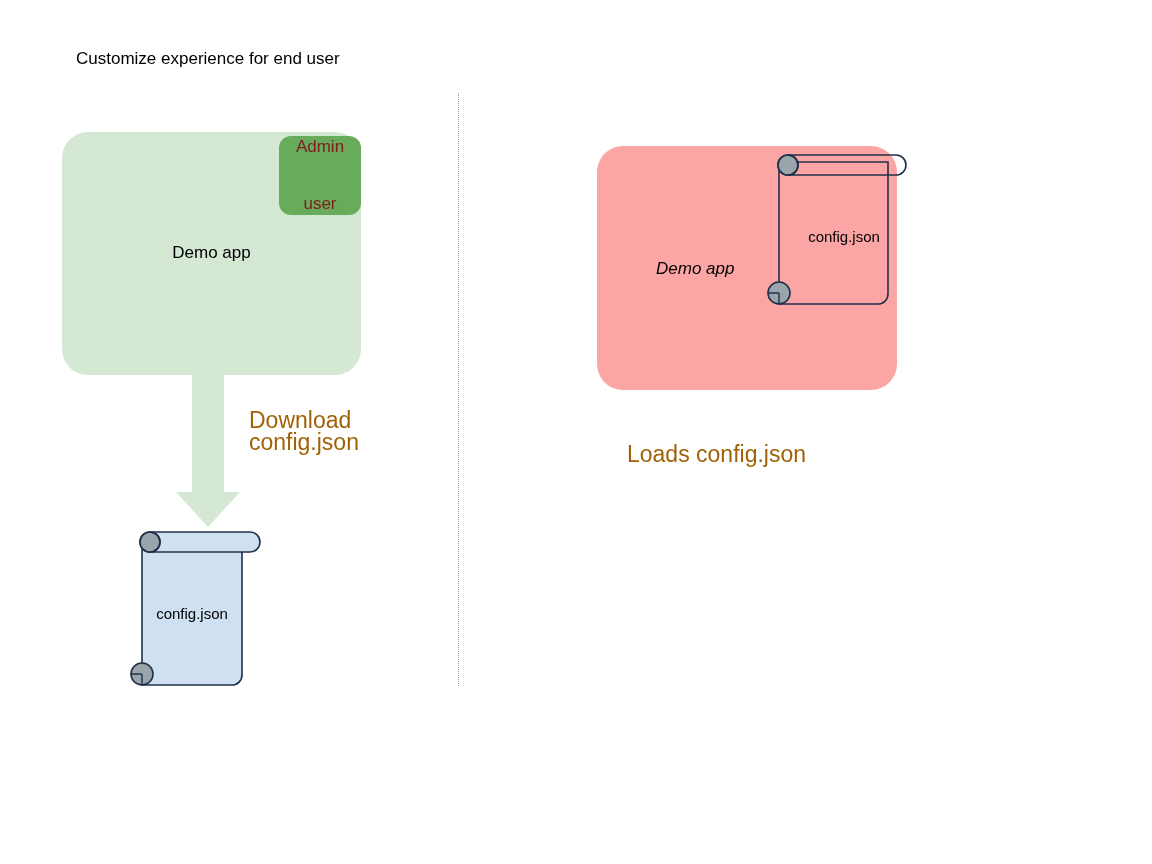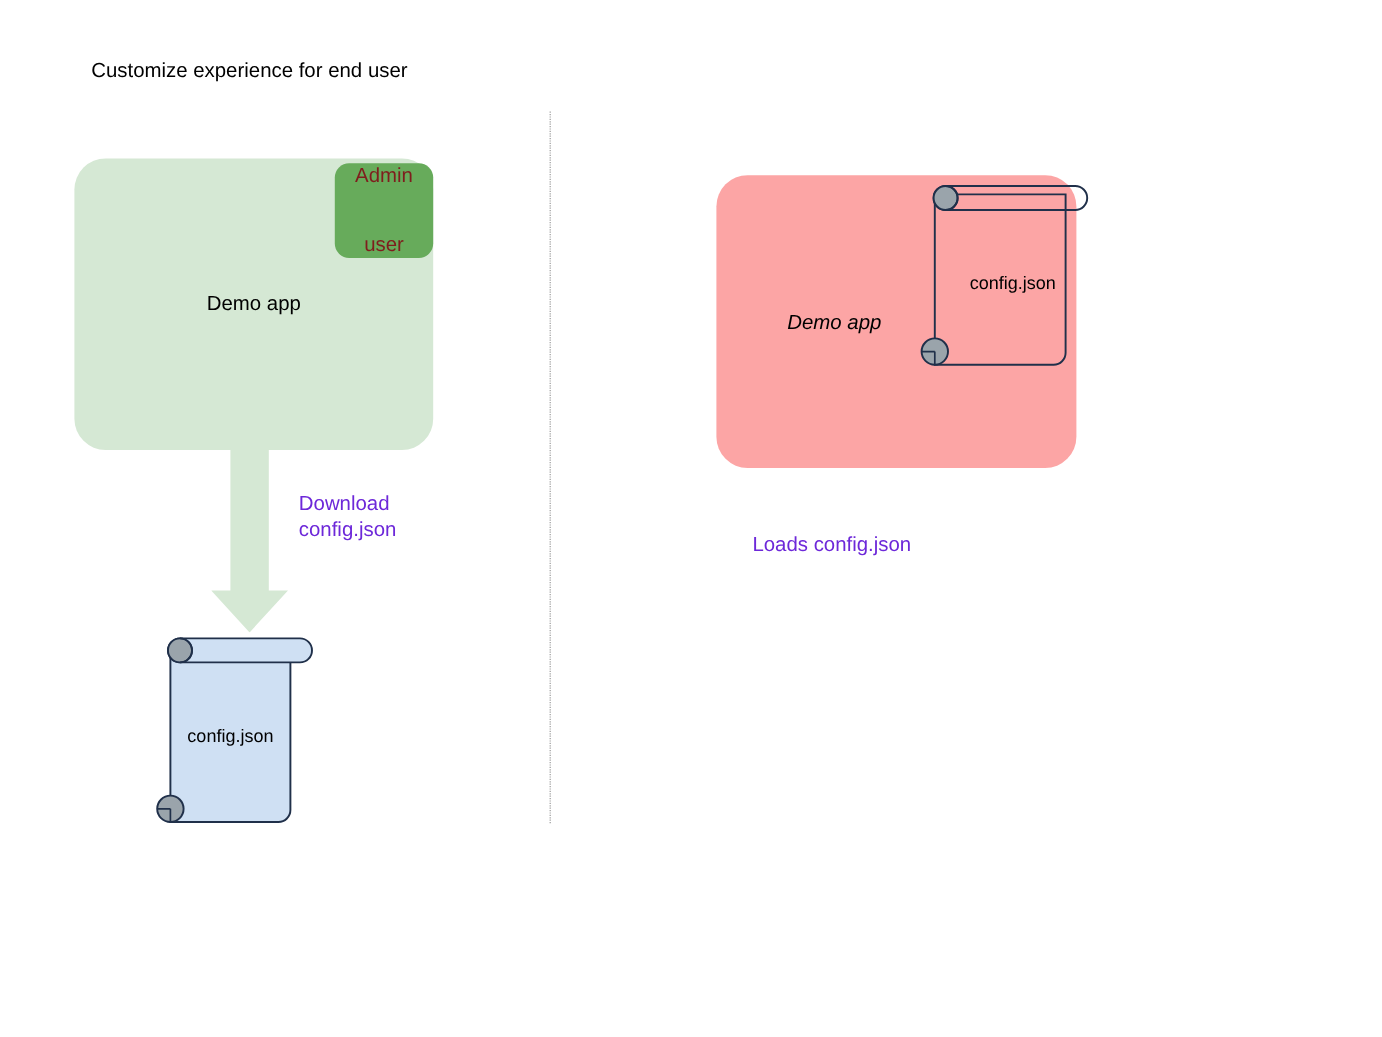--- a/index.html
+++ b/index.html
@@ -57,23 +57,23 @@
     font-size: 17px;
     line-height: 22px;
     color: #7f1d1d;
   }
 
   
   .arrow-svg { display: block; }
 
   
   .caption {
-    font-size: 17px;
+    font-size: 23px;
     line-height: 22px;
-    color: #6d28d9;
+    color: #a16207;
     white-space: pre-line;
   }
 
   
   .doc-svg { display: block; overflow: visible; }
   .doc-label {
     position: absolute;
     font-size: 15px;
     line-height: 18px;
     white-space: nowrap;

